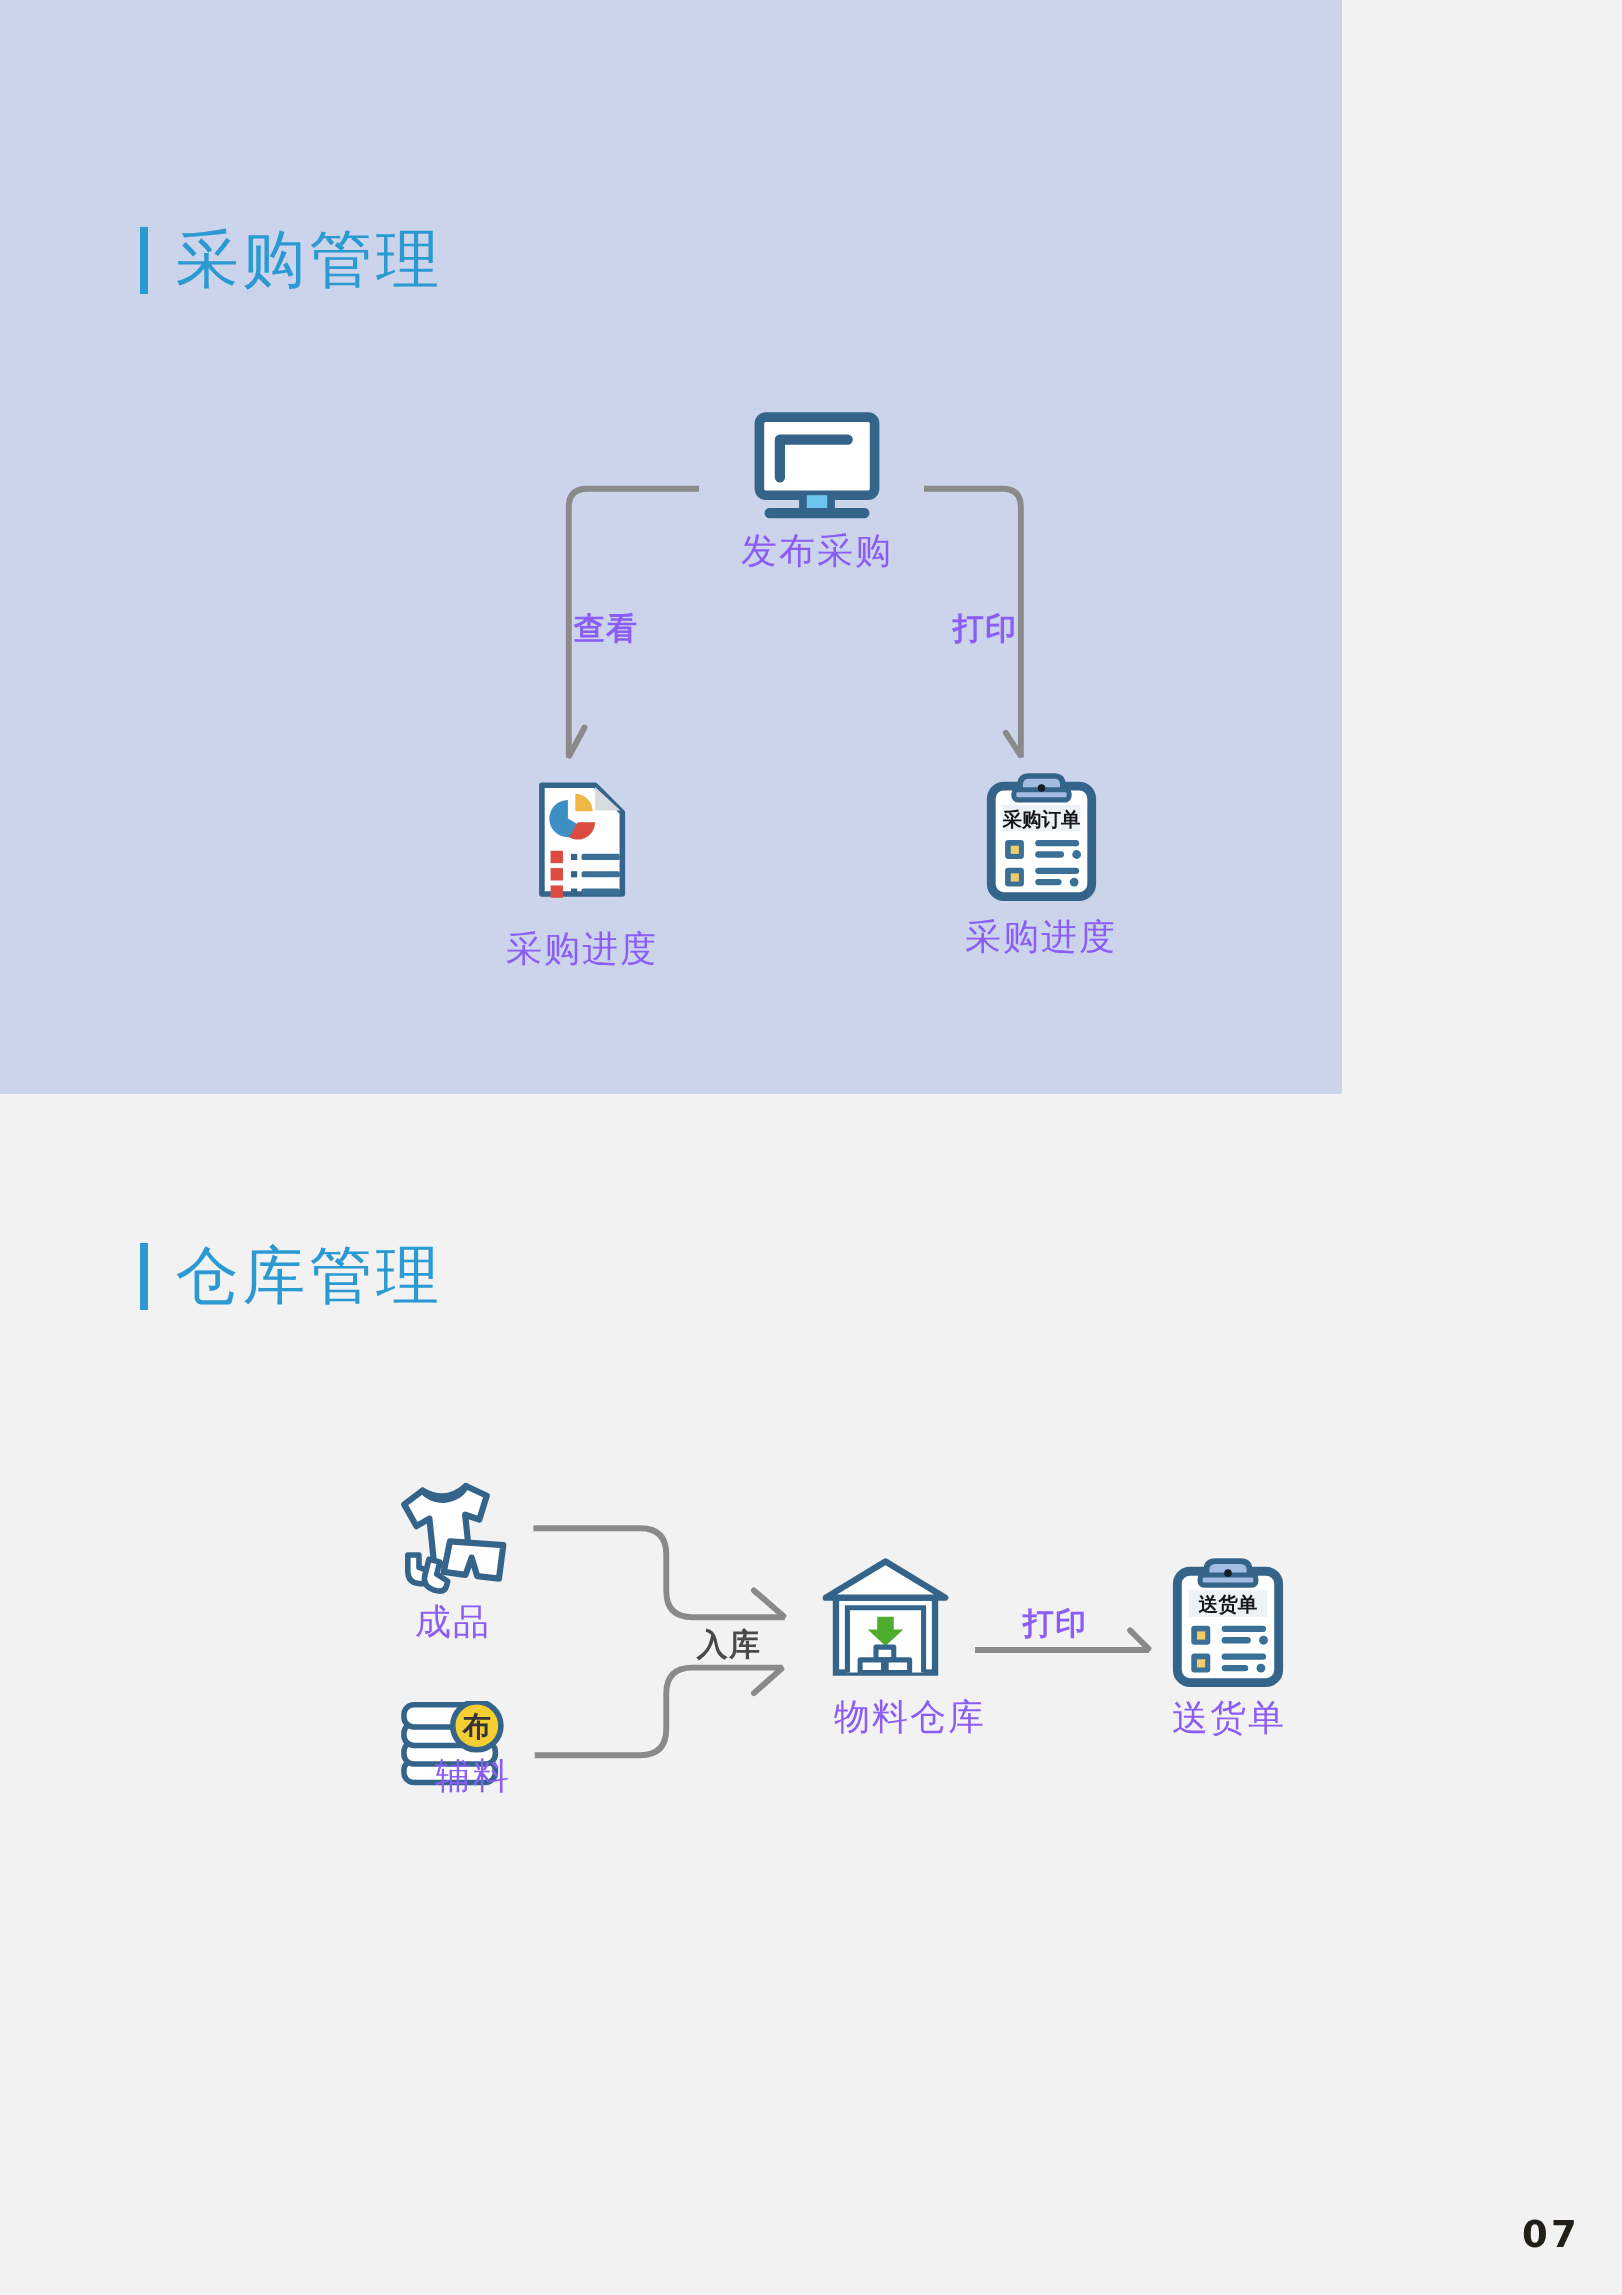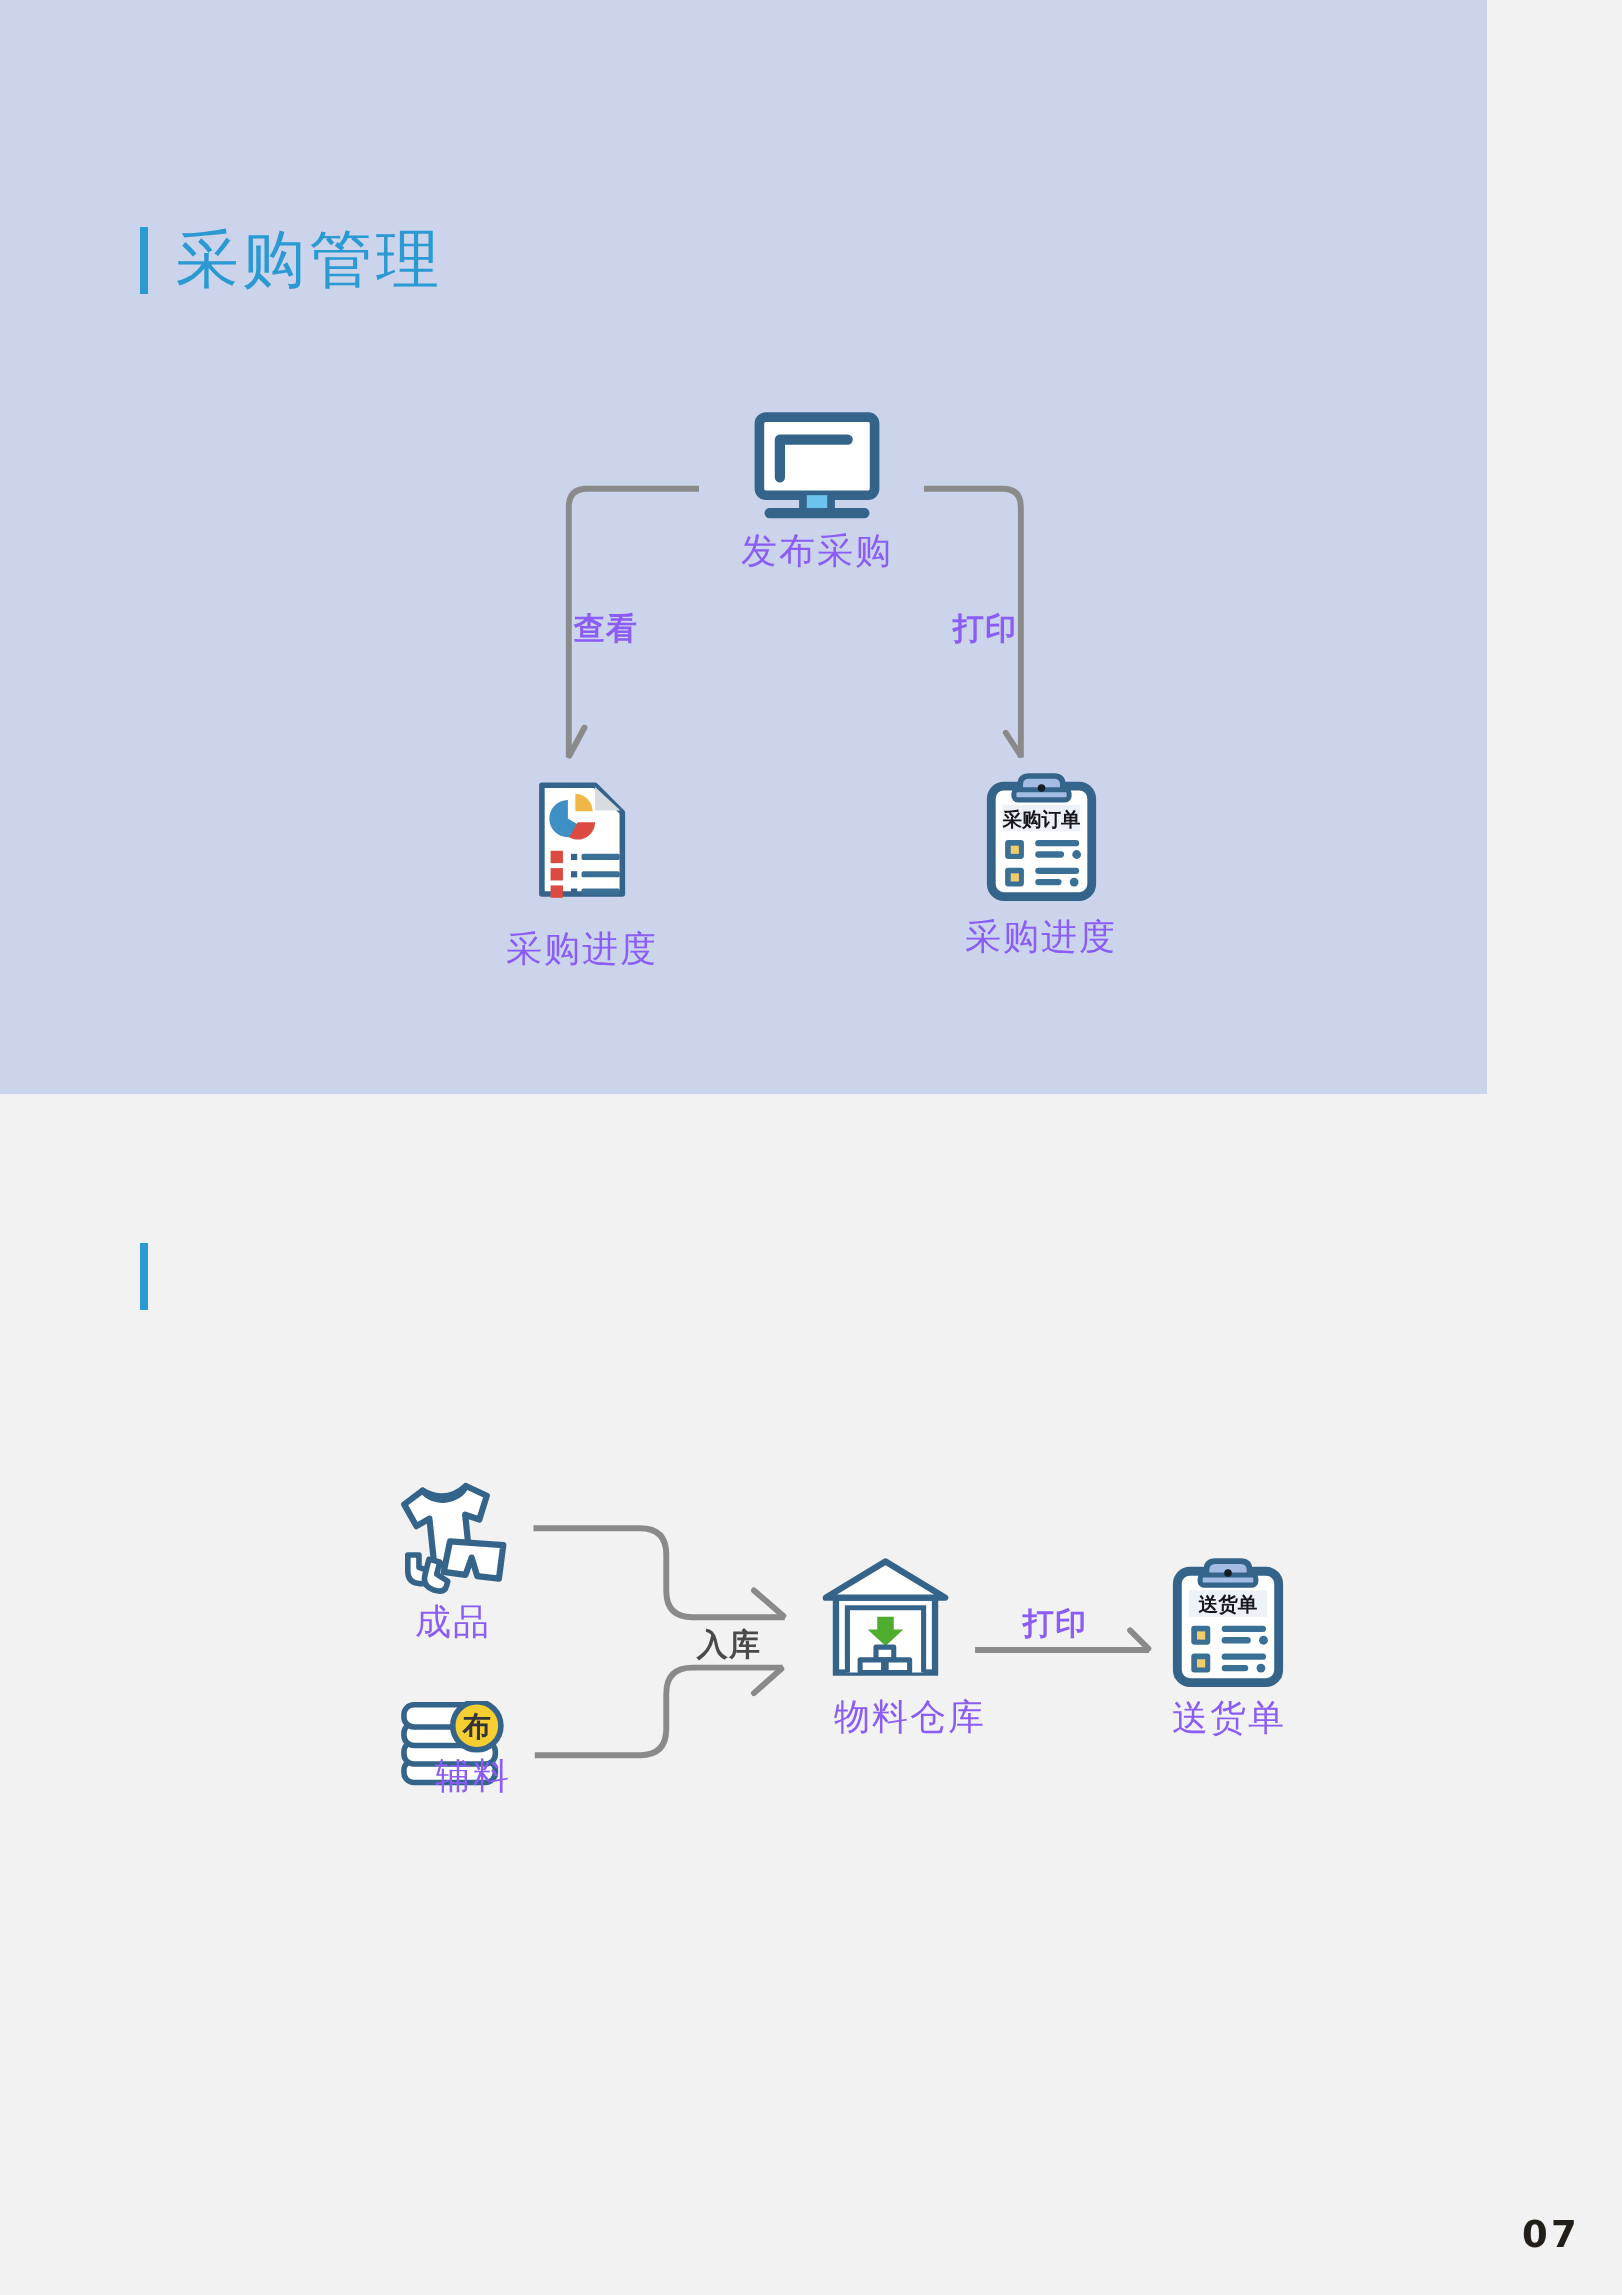--- a/index.html
+++ b/index.html
@@ -1,21 +1,21 @@
 <!DOCTYPE html>
 <html style="font-size:10.5px"><head>
 <meta charset="utf-8">
 <style>
   html,body{margin:0;padding:0;}
   body{
     width:1623px;height:2295px;position:relative;overflow:hidden;
     font-family:"DejaVu Sans","Liberation Sans",sans-serif;
     background:#F2F2F2;
   }
-  .section{position:absolute;left:0;width:1487px;}
+  .section{position:absolute;left:0;width:1342px;}
   .section--purchase{top:0;height:1094px;background:#CBD4EA;}
   .section--warehouse{top:1094px;height:1201px;background:#F2F2F2;}
 
   .section-title{position:absolute;display:flex;align-items:center;}
   .section-title .bar{width:7.9px;height:67px;background:#2B9AD3;margin-right:27.5px;flex:0 0 auto;}
   .section-title h2{
     margin:0;font-size:63px;font-weight:400;color:#2B9AD3;
     letter-spacing:3.9px;white-space:nowrap;line-height:1.05;
   }
 
@@ -45,20 +45,21 @@
 <div class="section section--purchase">
   <div class="section-title" style="left:140px;top:227px;">
     <span class="bar"></span>
     <h2>采购管理</h2>
   </div>
 </div>
 
 <div class="section section--warehouse">
   <div class="section-title" style="left:140px;top:149px;">
     <span class="bar"></span>
+    <h2>仓库管理</h2>
   </div>
 </div>
 
 <svg class="connector-layer" width="1623" height="2295" viewBox="0 0 2480 3508">
   <g fill="none" stroke="#8A8A8A" stroke-width="9">
 
     <path d="M1068,747 H897 Q869,747 869,775 V1158"></path>
     <path d="M893,1112 L870,1155" stroke-linecap="round"></path>
 
     <path d="M1412,747 H1532 Q1560,747 1560,775 V1158"></path>

